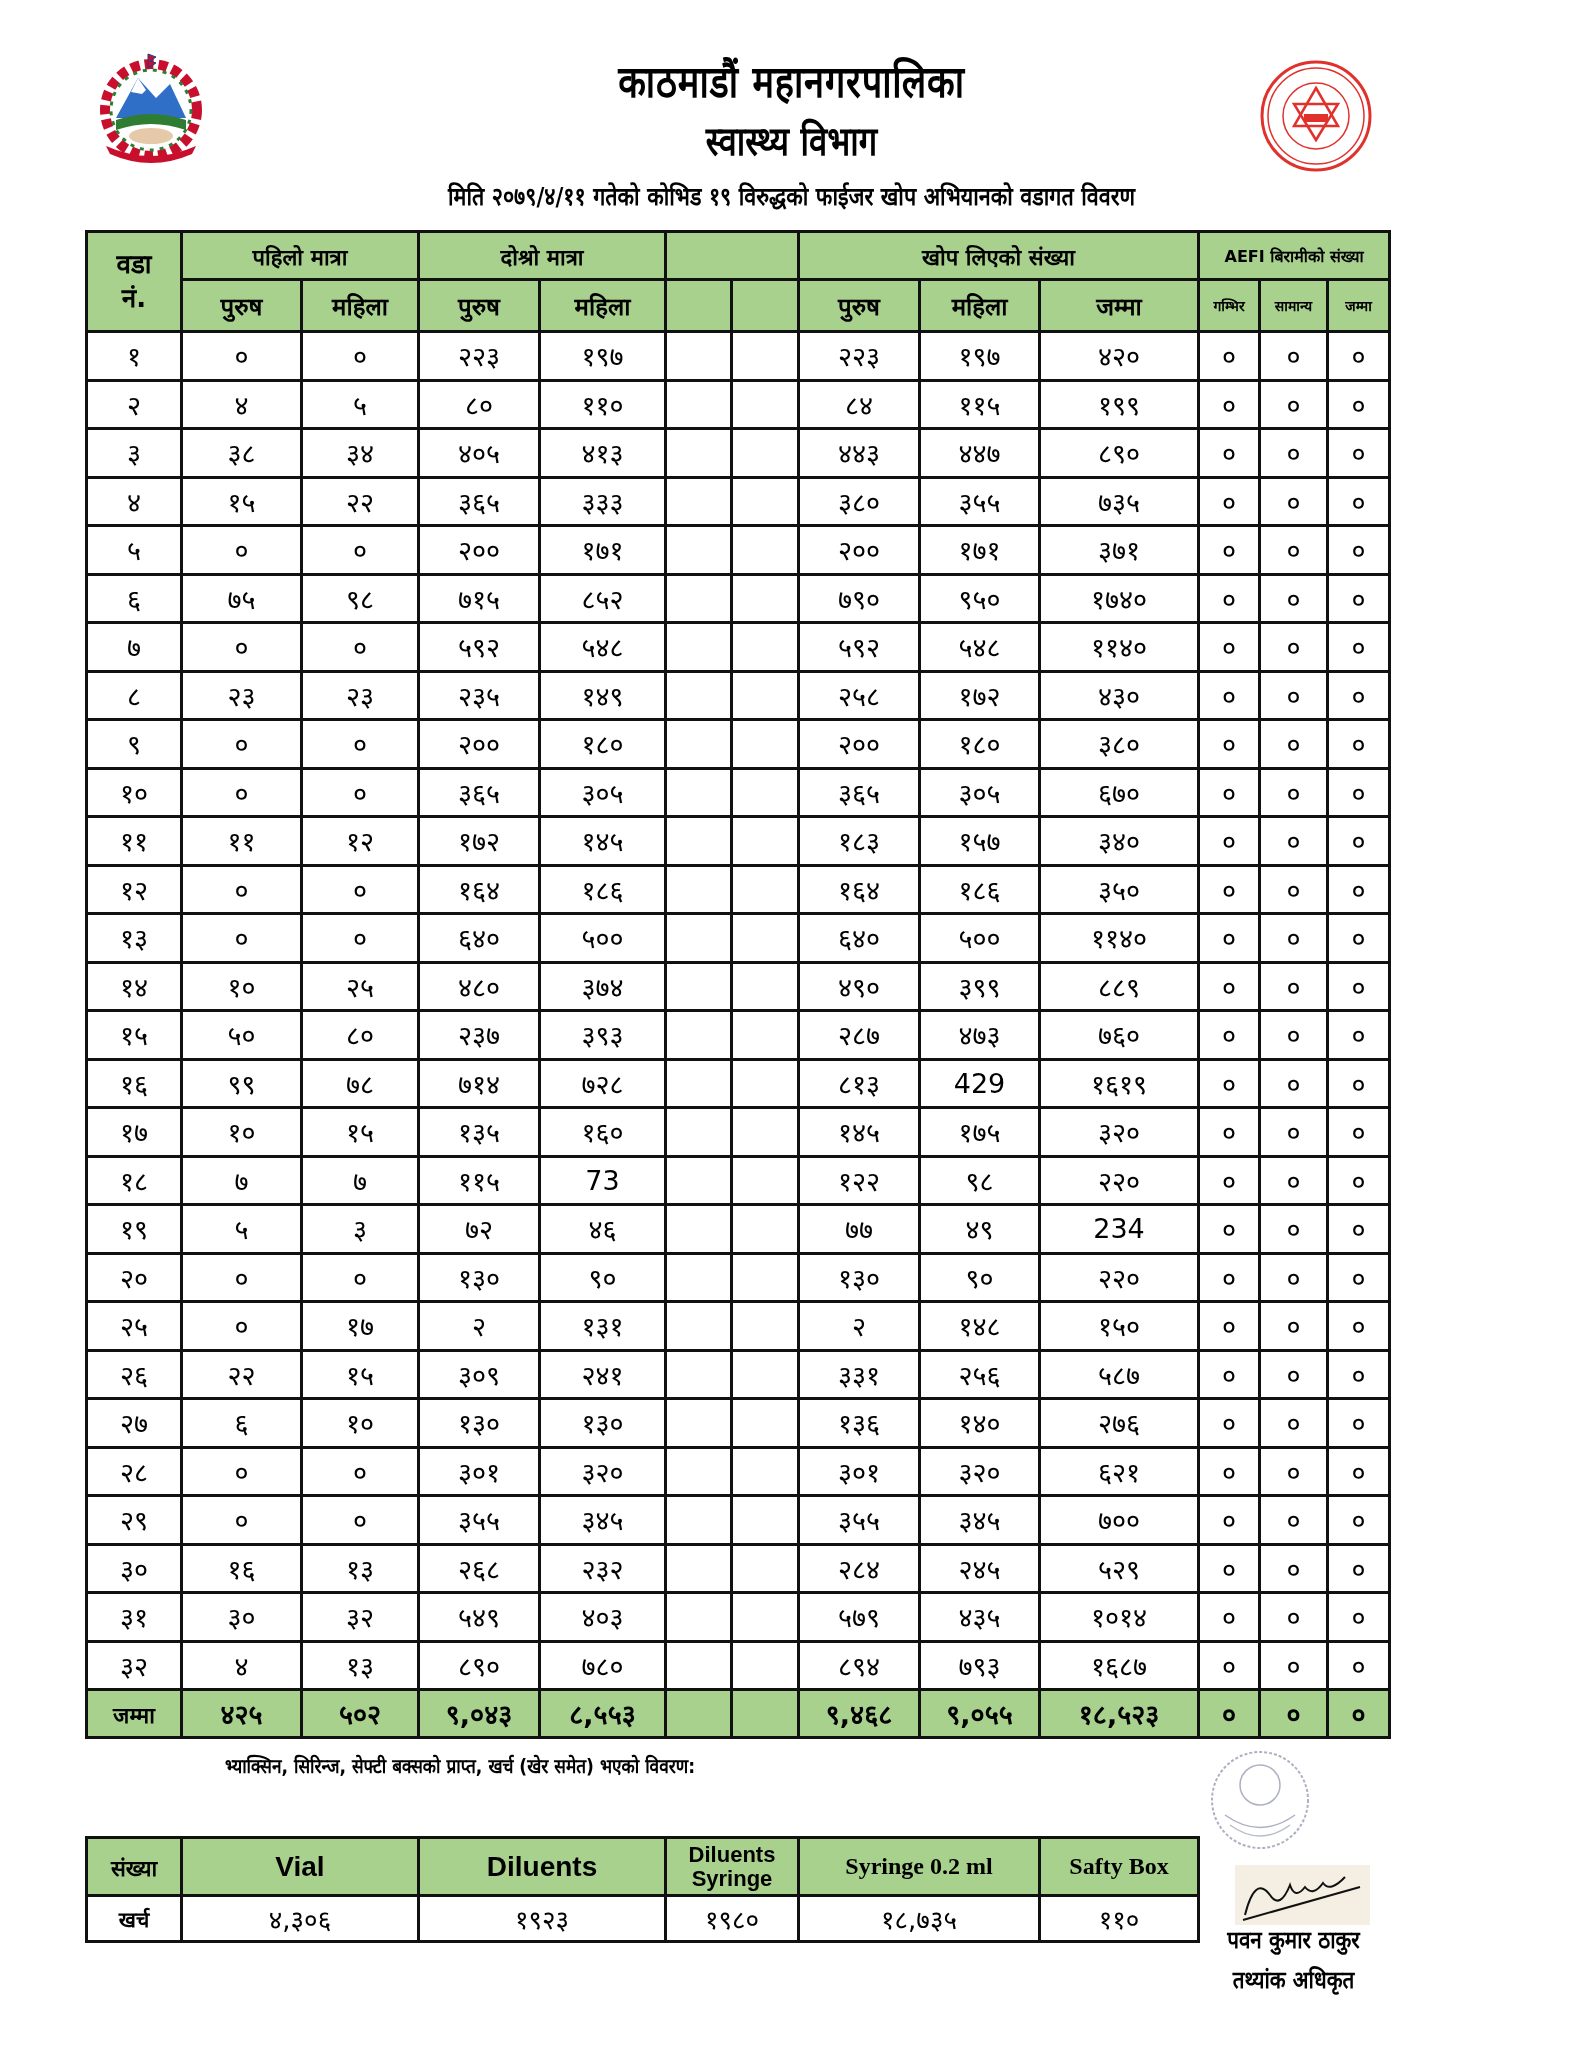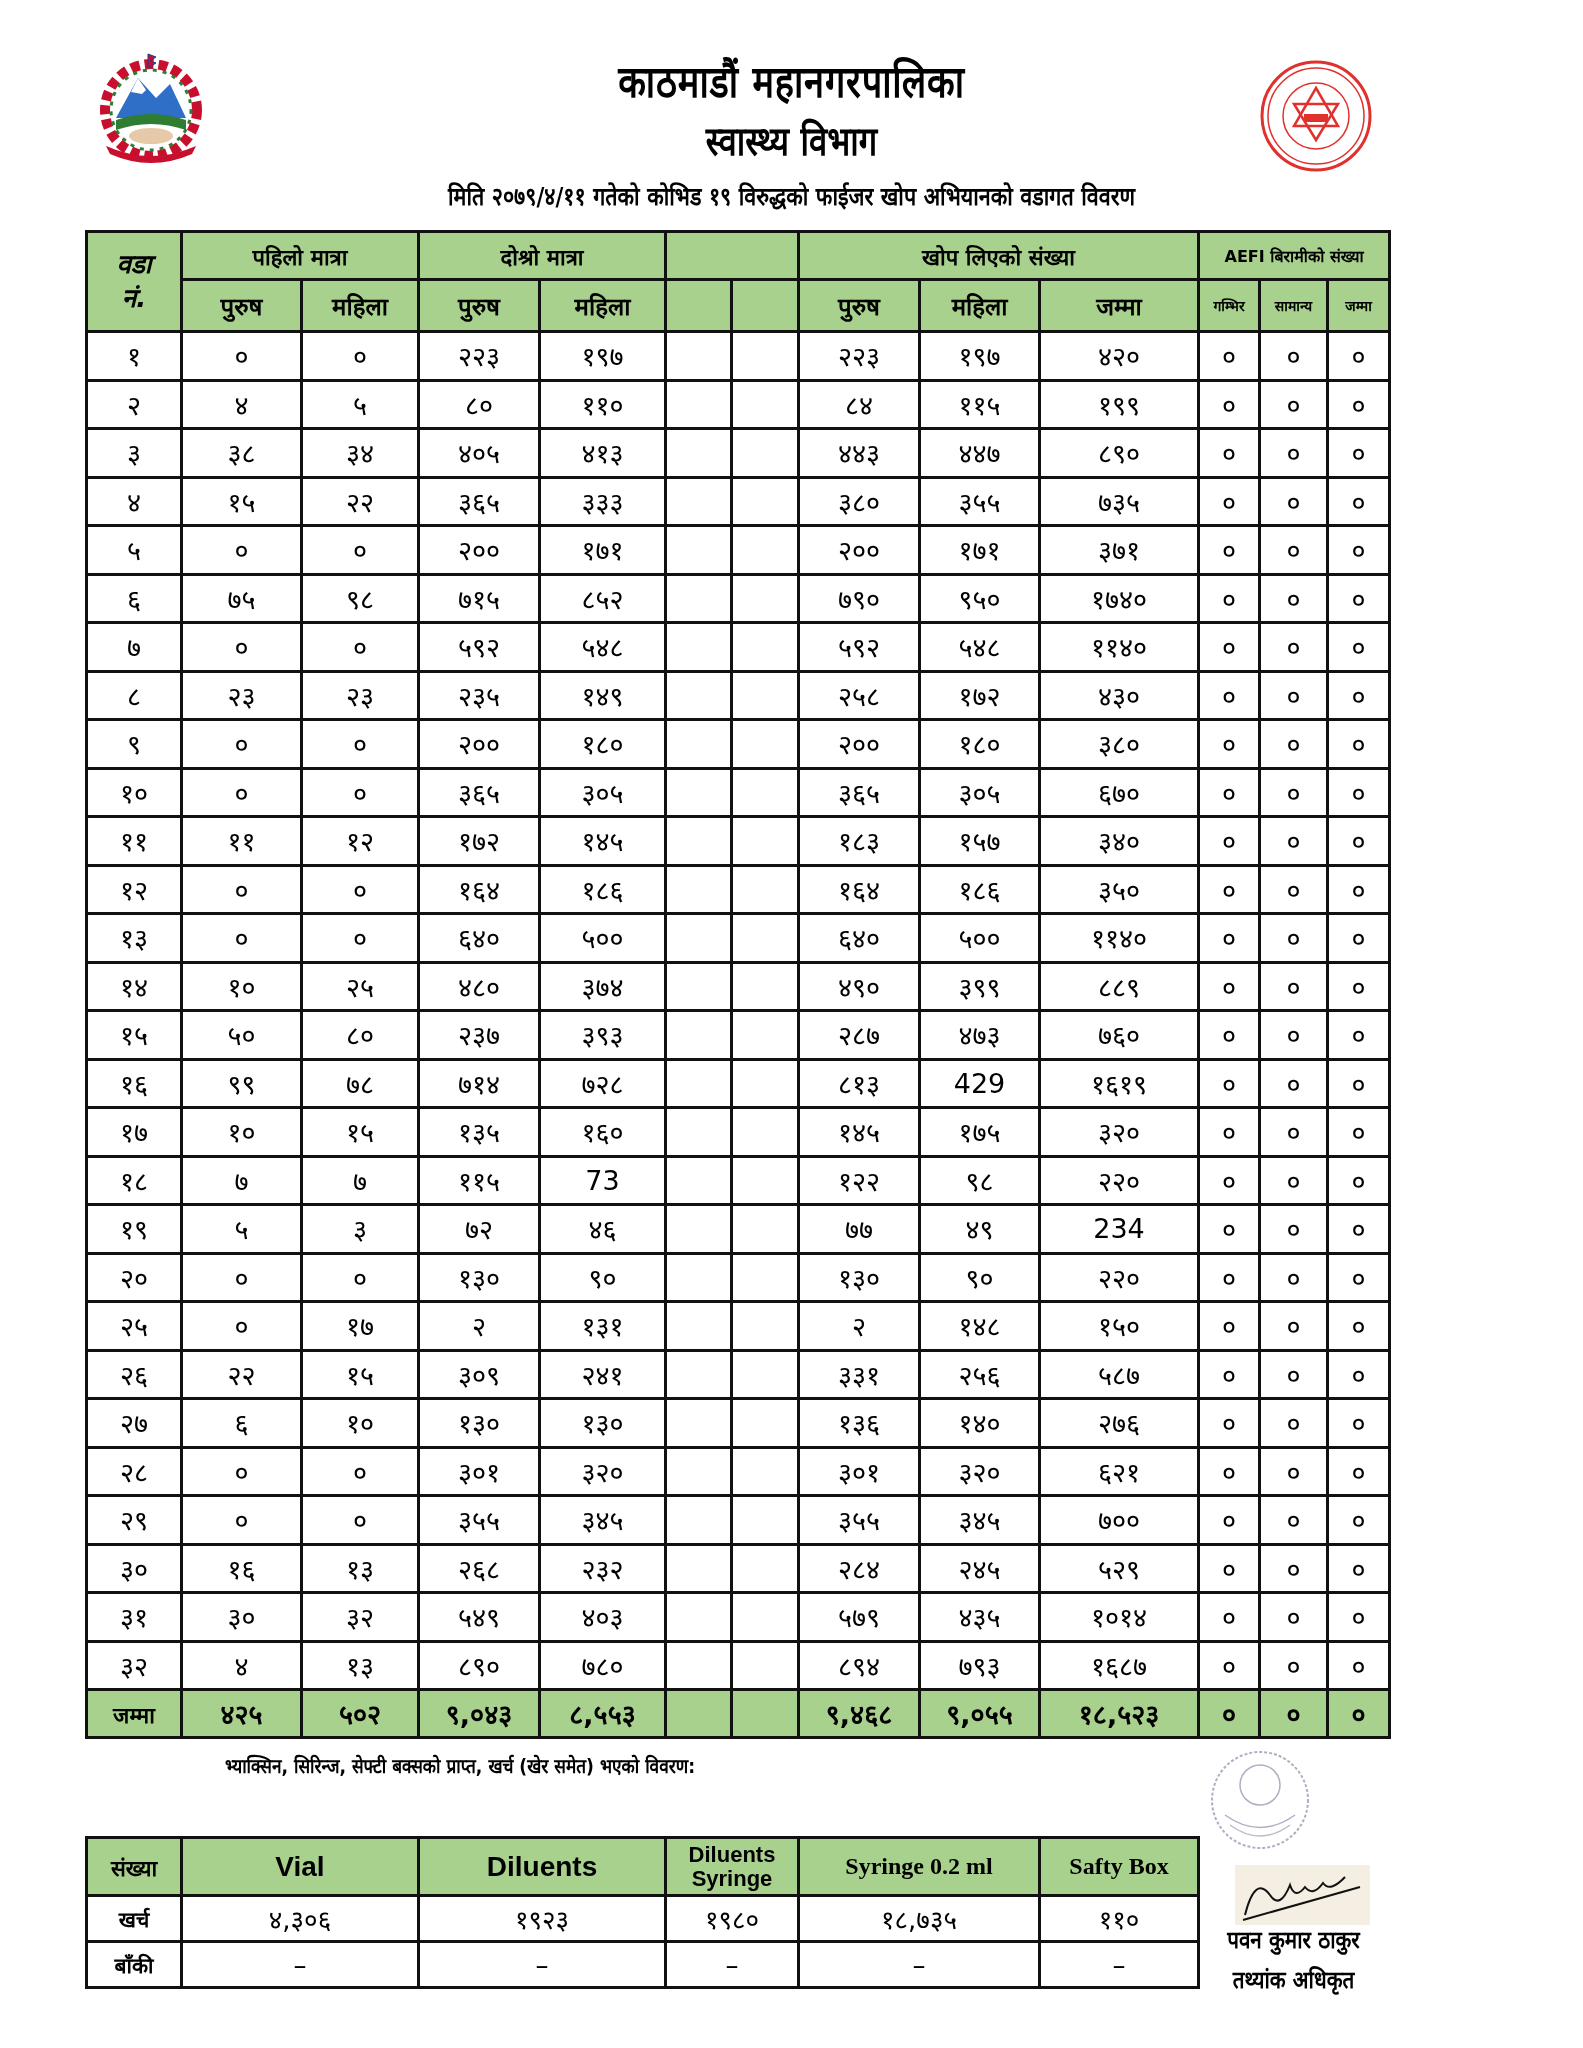--- a/index.html
+++ b/index.html
@@ -88,21 +88,21 @@
       <col style="width:121px">
       <col style="width:120px">
     <col style="width:159px">
       <col style="width:61px">
       <col style="width:68px">
       <col style="width:62px">
   </colgroup>
   <thead>
     <tr class="h1">
       <th class="ward-head" rowspan="2">
-        <span style="white-space:normal;display:block;width:60px;margin:0 auto;font-style:italic;">वडा नं.</span>
+        <span style="white-space:normal;display:block;width:60px;margin:0 auto;">वडा नं.</span>
       </th>
       <th colspan="2">पहिलो मात्रा</th>
       <th colspan="2">दोश्रो मात्रा</th>
       <th colspan="2"></th>
       <th colspan="3">खोप लिएको संख्या</th>
       <th colspan="3" class="aefi-head">AEFI बिरामीको संख्या</th>
     </tr>
     <tr class="h2">
       <th>पुरुष</th>
       <th>महिला</th>
@@ -580,28 +580,20 @@
   </thead>
   <tbody id="supply-body">
       <tr>
         <td class="row-label">खर्च</td>
         <td>४,३०६</td>
         <td>१९२३</td>
         <td>१९८०</td>
         <td>१८,७३५</td>
         <td>११०</td>
       </tr>
-      <tr>
-        <td class="row-label">बाँकी</td>
-        <td>–</td>
-        <td>–</td>
-        <td>–</td>
-        <td>–</td>
-        <td>–</td>
-      </tr>
     </tbody>
 </table>
 
 <div class="stamp">
   <svg width="110" height="110" viewBox="0 0 110 110">
     <circle cx="55" cy="55" r="48" fill="none" stroke="#8a8fa8" stroke-width="2" stroke-dasharray="3 2" opacity="0.7"></circle>
     <circle cx="55" cy="40" r="20" fill="none" stroke="#8a8fa8" stroke-width="1.5" opacity="0.7"></circle>
     <path d="M20 70 Q55 95 90 70" fill="none" stroke="#8a8fa8" stroke-width="1.5" opacity="0.7"></path>
     <path d="M25 80 Q55 102 85 80" fill="none" stroke="#8a8fa8" stroke-width="1.5" opacity="0.6"></path>
   </svg>

